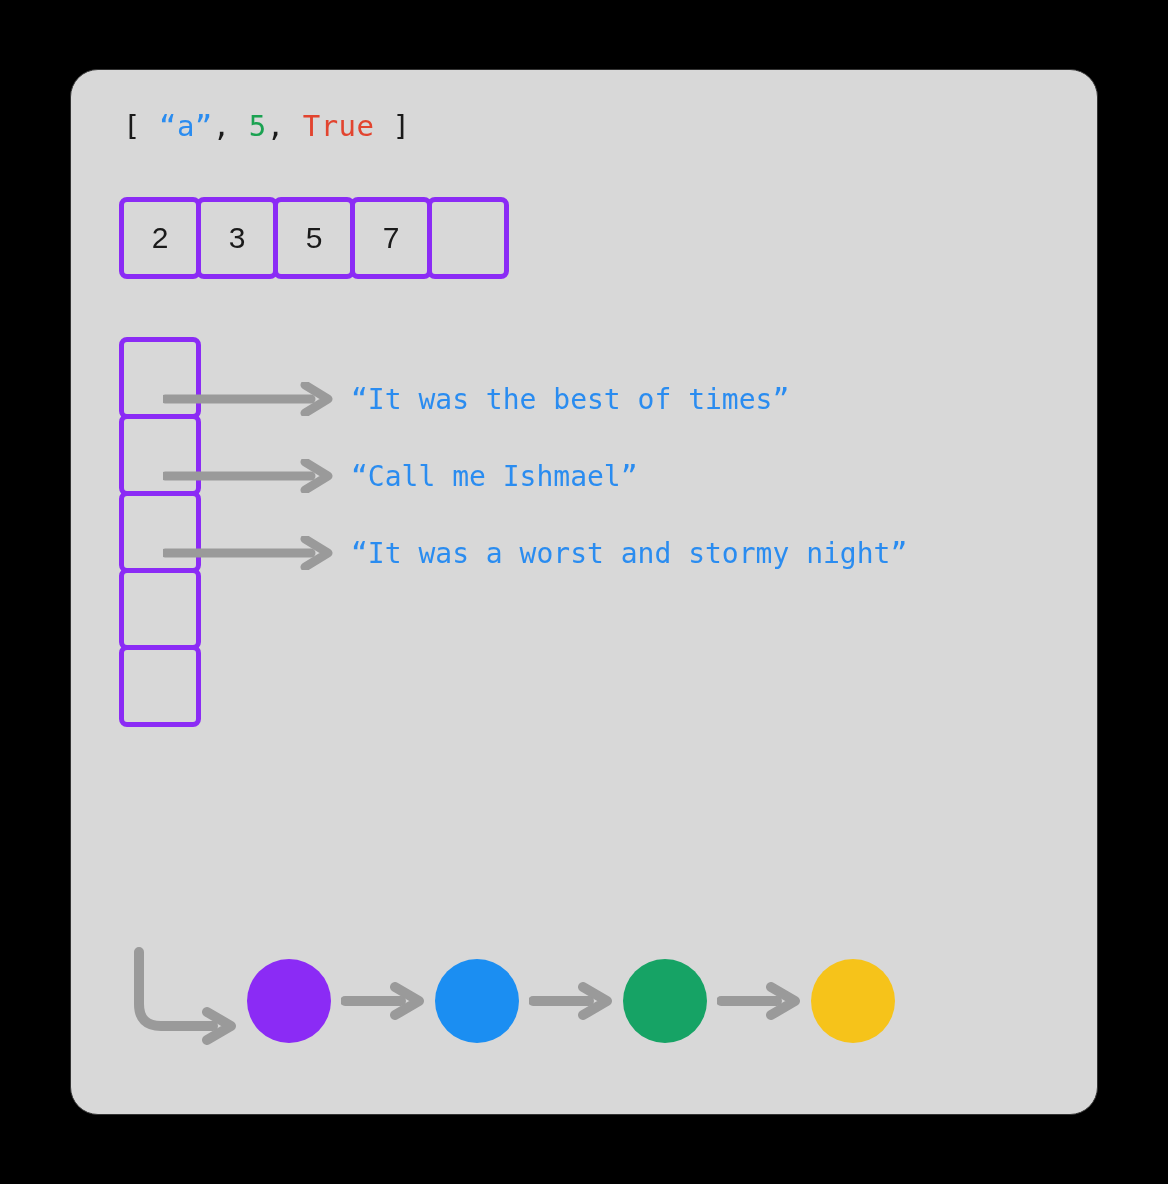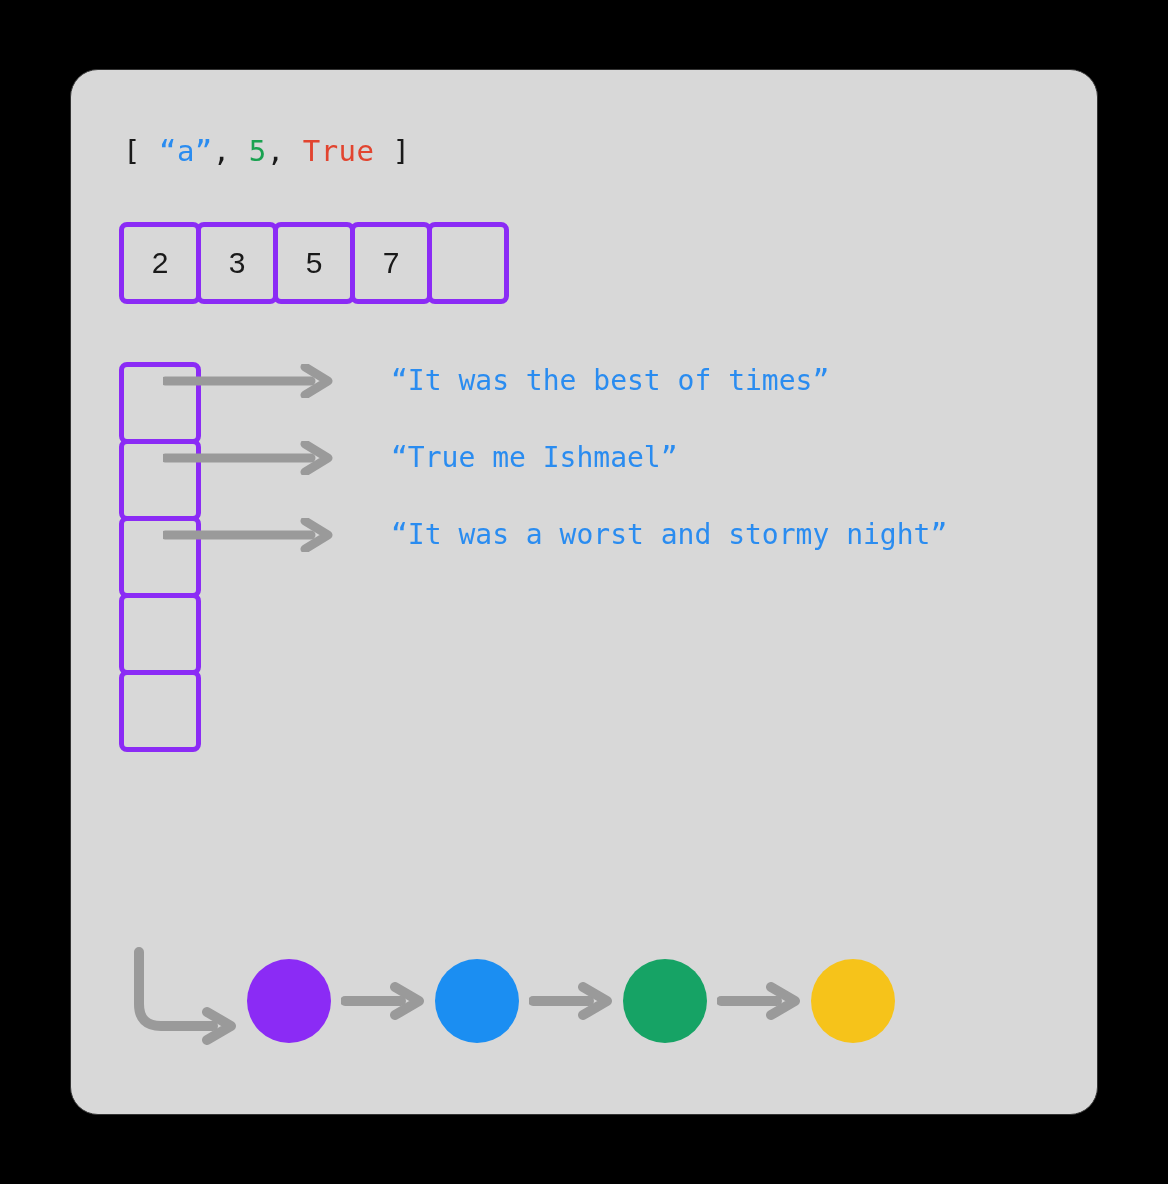--- a/index.html
+++ b/index.html
@@ -11,21 +11,21 @@
       align-items: center;
       justify-content: center;
       font-family: "SF Mono", "Monaco", "Menlo", "Consolas", monospace;
     }
     .panel {
       background: #d8d8d8;
       border: 1.5px solid #333;
       border-radius: 28px;
       width: 1028px;
       height: 1046px;
-      padding: 64px 44px 40px 44px;
+      padding: 39px 44px 40px 44px;
       position: relative;
     }
 
     
     .literal {
       font-size: 29px;
       font-weight: 500;
       letter-spacing: 0.5px;
       color: #1a1a1a;
       margin-bottom: 54px;
@@ -77,24 +77,23 @@
     }
     .varr .vcell:first-child { margin-top: 0; }
 
     .ptr-rows {
       display: flex;
       flex-direction: column;
       margin-top: 0;
     }
     .ptr-row {
       display: flex;
-      align-items: flex-start;
+      align-items: flex-end;
       height: 77px;
       margin-top: 0;
-      gap: 40px;
     }
     .ptr-row:first-child { margin-top: 2px; }
     .ptr-arrow {
       flex: 0 0 auto;
       margin-left: -38px;
       margin-right: 18px;
     }
     .ptr-text {
       font-size: 28px;
       font-weight: 500;
@@ -159,21 +158,21 @@
           <line x1="2" y1="17" x2="148" y2="17" stroke="#9a9a9a" stroke-width="9" stroke-linecap="round"></line>
           <path d="M142 3 L165 17 L142 31" fill="none" stroke="#9a9a9a" stroke-width="9" stroke-linecap="round" stroke-linejoin="round"></path>
         </svg>
         <span class="ptr-text">“It was the best of times”</span>
       </div>
       <div class="ptr-row">
         <svg class="ptr-arrow" width="170" height="34" viewBox="0 0 170 34">
           <line x1="2" y1="17" x2="148" y2="17" stroke="#9a9a9a" stroke-width="9" stroke-linecap="round"></line>
           <path d="M142 3 L165 17 L142 31" fill="none" stroke="#9a9a9a" stroke-width="9" stroke-linecap="round" stroke-linejoin="round"></path>
         </svg>
-        <span class="ptr-text">“True me Ishmael”</span>
+        <span class="ptr-text">“Call me Ishmael”</span>
       </div>
       <div class="ptr-row">
         <svg class="ptr-arrow" width="170" height="34" viewBox="0 0 170 34">
           <line x1="2" y1="17" x2="148" y2="17" stroke="#9a9a9a" stroke-width="9" stroke-linecap="round"></line>
           <path d="M142 3 L165 17 L142 31" fill="none" stroke="#9a9a9a" stroke-width="9" stroke-linecap="round" stroke-linejoin="round"></path>
         </svg>
         <span class="ptr-text">“It was a worst and stormy night”</span>
       </div>
     </div>
   </div>

